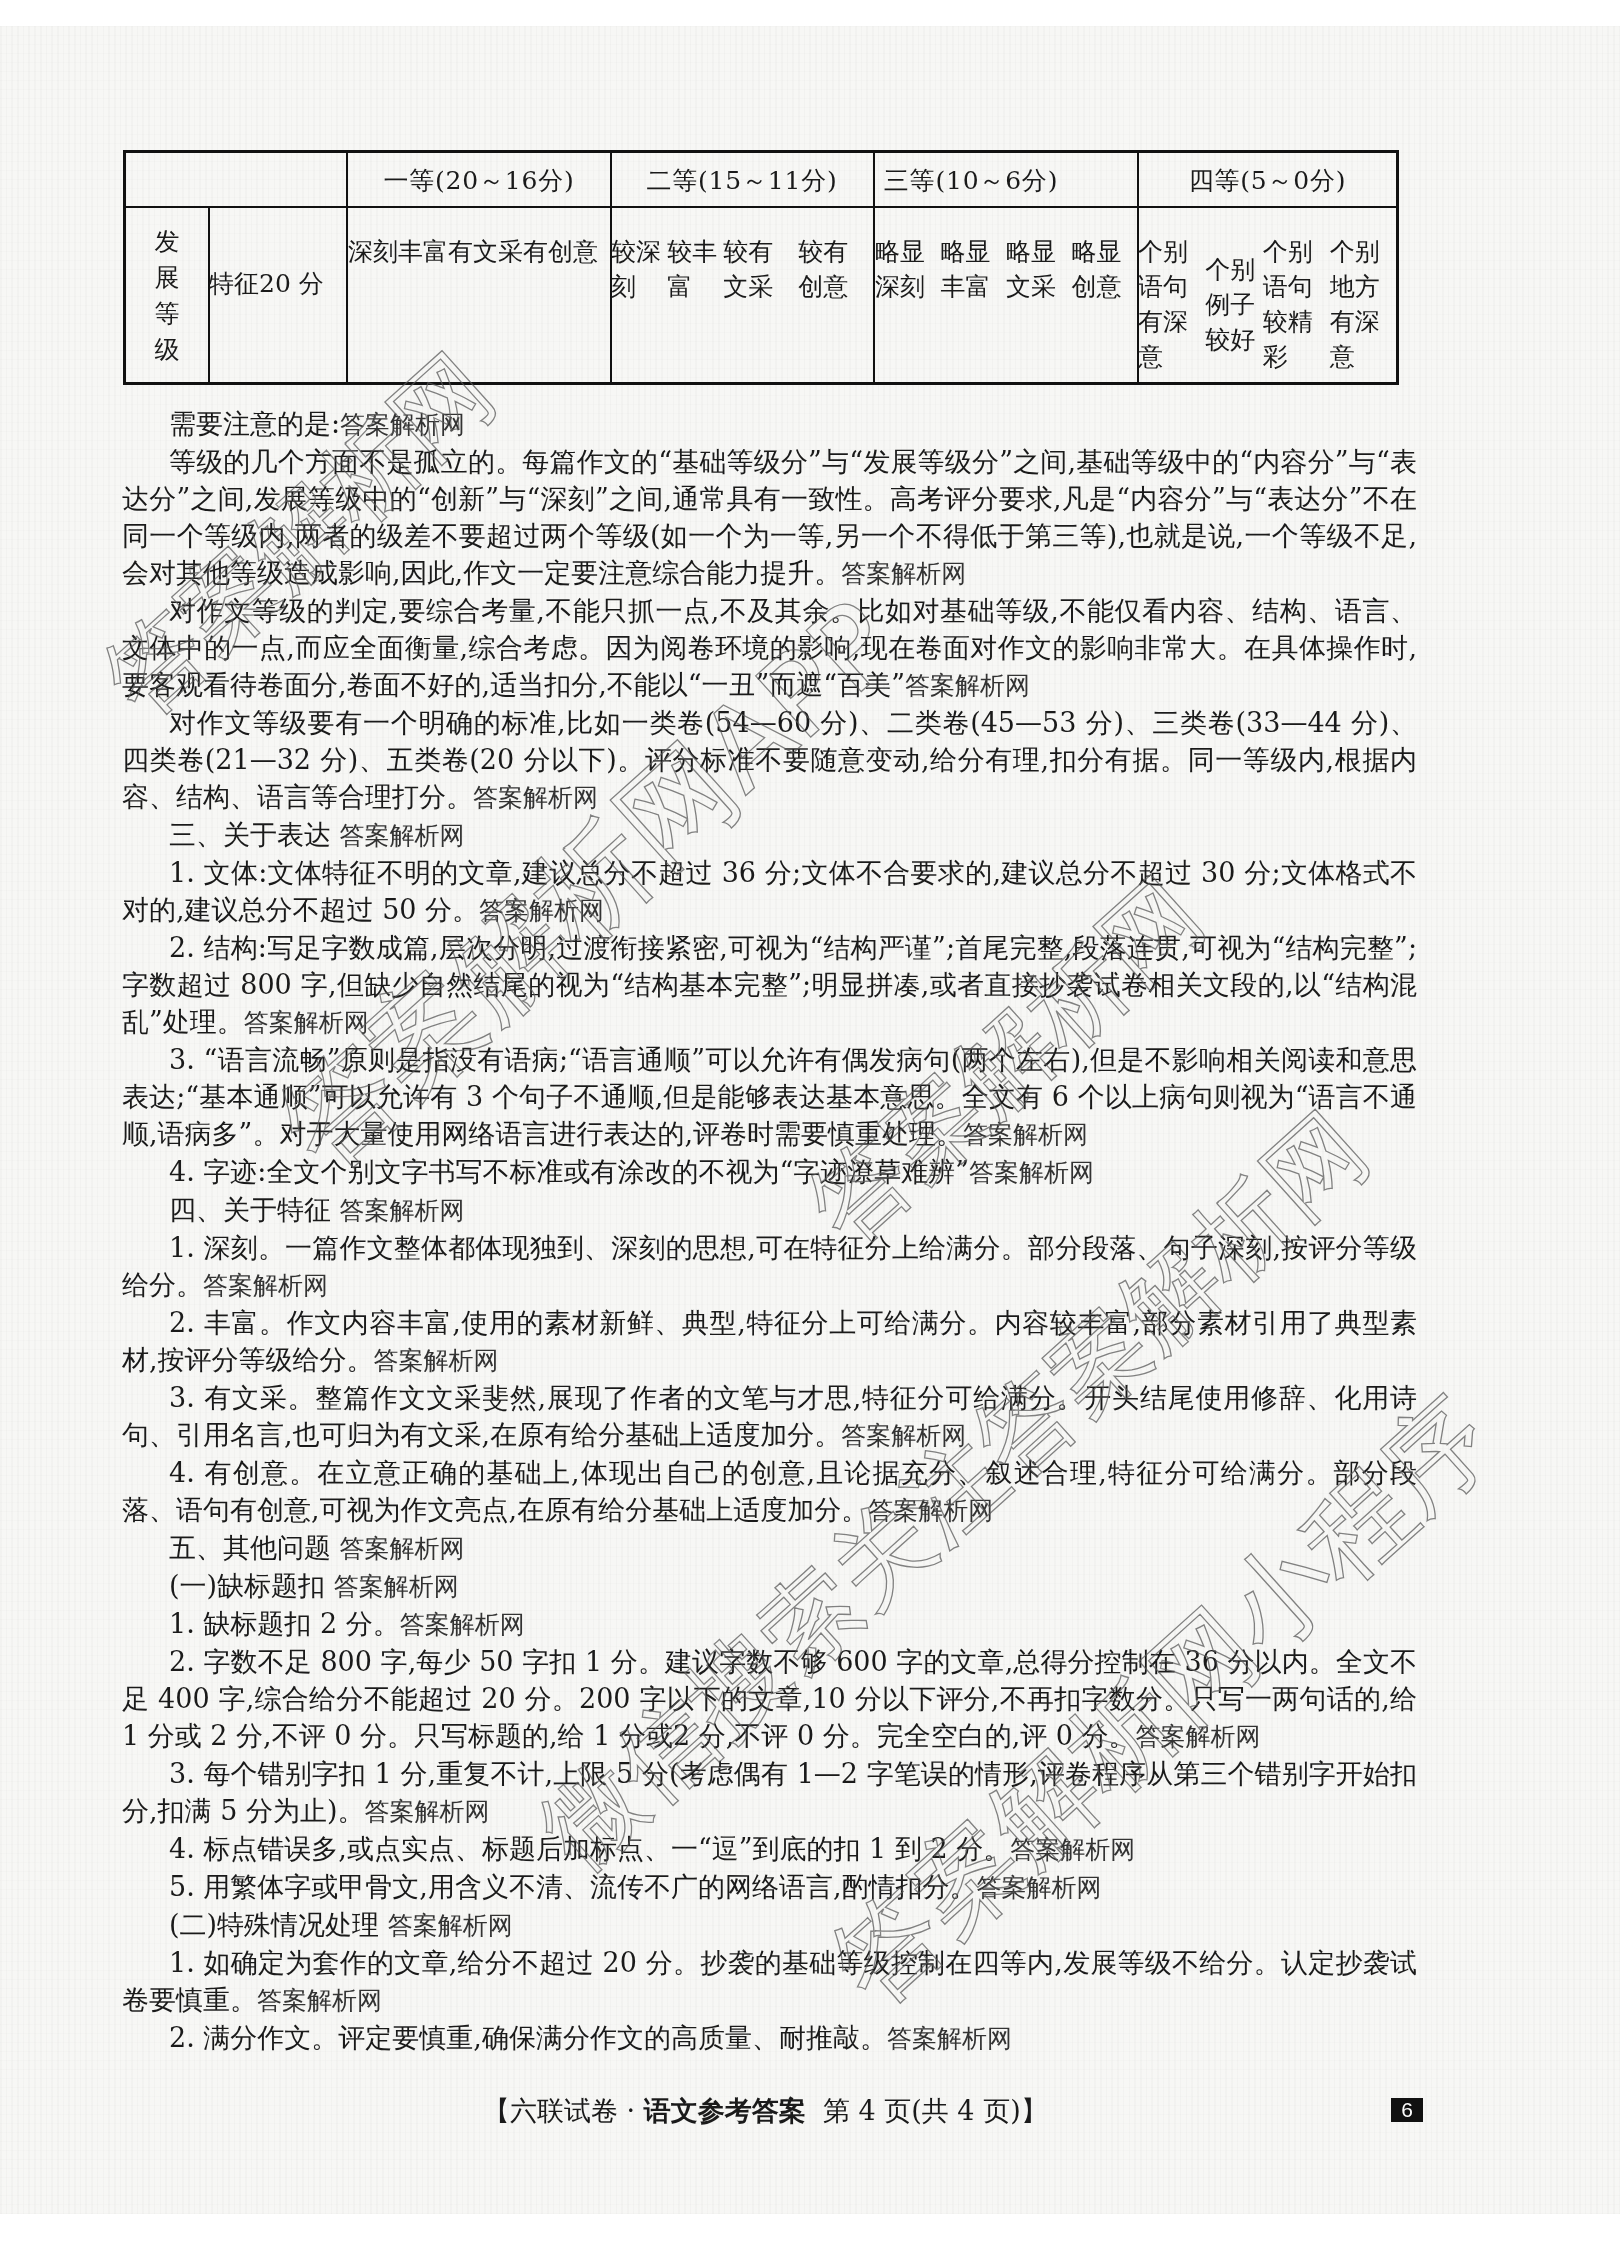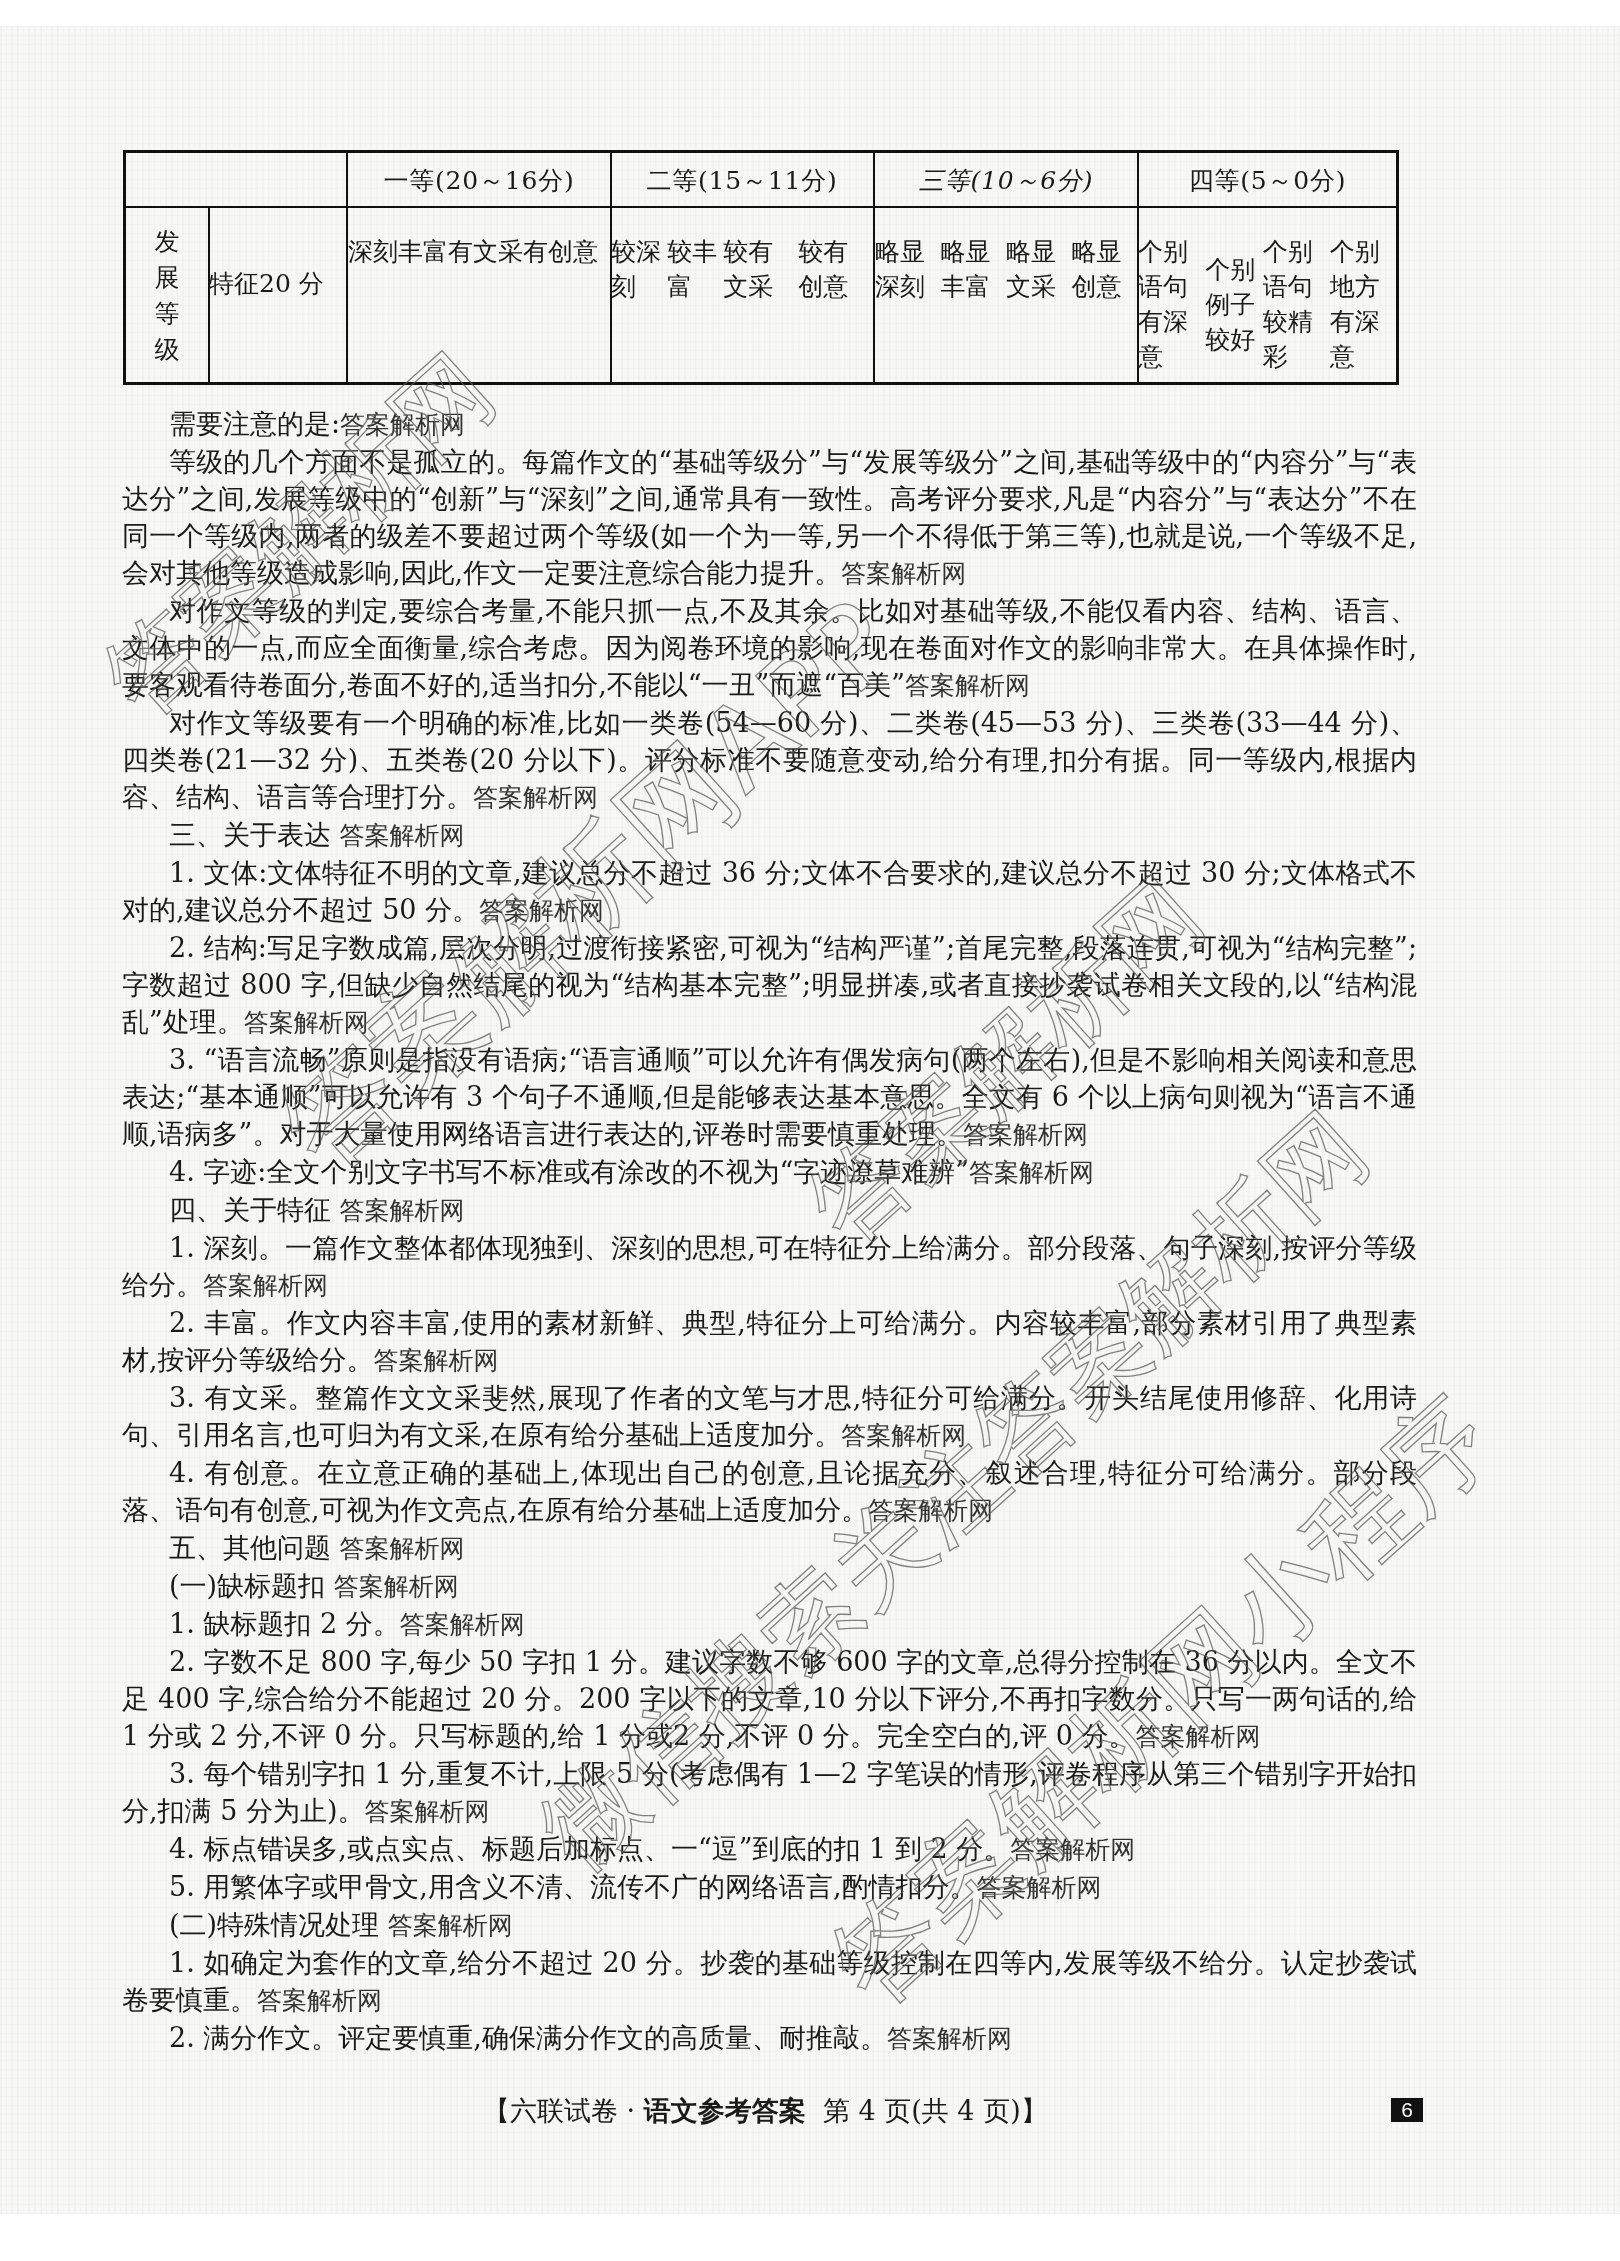--- a/index.html
+++ b/index.html
@@ -74,21 +74,21 @@
 <div class="grade-table">
   <div class="hline" style="top:53px;"></div>
   <div class="vline" style="left:82px; top:54px;"></div>
   <div class="vline" style="left:220px;"></div>
   <div class="vline" style="left:484px;"></div>
   <div class="vline" style="left:747px;"></div>
   <div class="vline" style="left:1011px;"></div>
 
   <div class="th" style="left:222px; width:262px;">一等(20～16分)</div>
   <div class="th" style="left:485px; width:262px;">二等(15～11分)</div>
-  <div class="th" style="left:749px; width:262px;font-style:italic;">三等(10～6分)</div>
+  <div class="th" style="left:714px; width:262px;">三等(10～6分)</div>
   <div class="th" style="left:1012px; width:259px;">四等(5～0分)</div>
 
   <div class="vertical-label">
     <span>发</span>
     <span>展</span>
     <span>等</span>
     <span>级</span>
   </div>
   <div class="feature-label">
     <span>特征</span>

